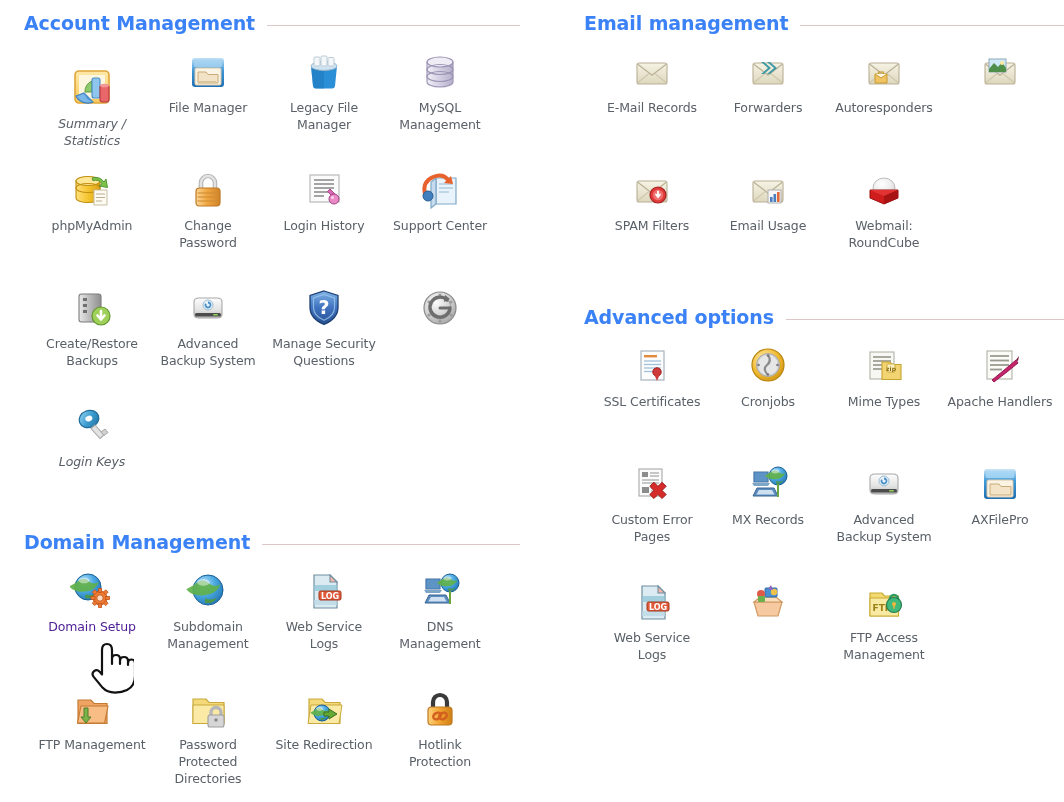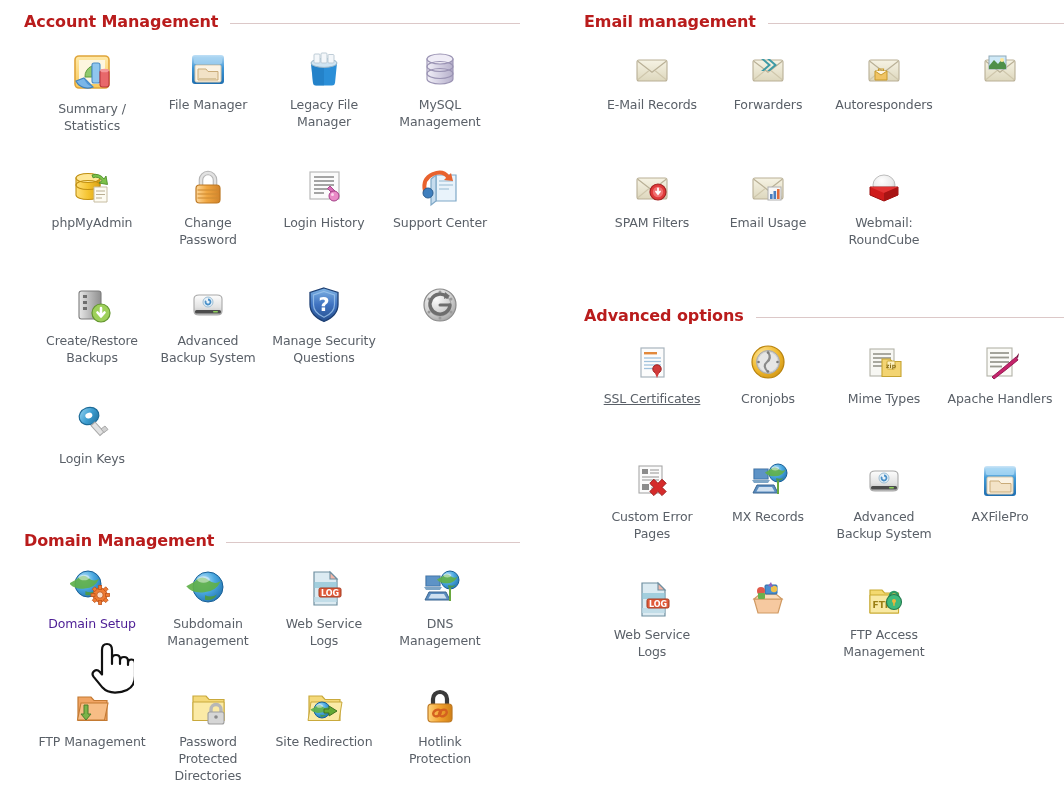--- a/index.html
+++ b/index.html
@@ -34,23 +34,23 @@
   .section { position: absolute; left: 0; width: 100%; }
 
   .section-head {
     display: flex;
     align-items: center;
     padding-left: 24px;
     box-sizing: border-box;
     width: 100%;
   }
   .section-head .title {
-    font-size: 16px;
+    font-size: 19px;
     font-weight: bold;
-    color: #b91c1c;
+    color: #3b82f6;
     white-space: nowrap;
     letter-spacing: -0.1px;
   }
   .section-head .rule {
     flex: 1 1 auto;
     height: 1px;
     background: #dcc8c8;
     margin-left: 12px;
     margin-top: 4px;
   }
@@ -102,21 +102,21 @@
 
 <div id="page">
 
   <div class="column left" id="col-left">
       <div class="section" style="top: 12px;">
         <div class="section-head">
           <span class="title">Account Management</span>
           <span class="rule"></span>
         </div>
         <div class="grid" style="margin-top: 14px; height: 444px;">
-          <a class="cell" href="#" style="left: 34px; top: 4px;">
+          <a class="cell" href="#" style="left: 34px; top: 16px; font-style: italic;">
             <span class="iconwrap">
               <svg width="44" height="44" viewBox="0 0 44 44" aria-hidden="true">
                 <defs>
                   <linearGradient id="sg1" x1="0" y1="0" x2="0" y2="1">
                     <stop offset="0" stop-color="#ffe9a8"></stop>
                     <stop offset="1" stop-color="#f7c95c"></stop>
                   </linearGradient>
                 </defs>
                 <rect x="5" y="5" width="34" height="32" rx="4" fill="url(#sg1)" stroke="#e0a53a" stroke-width="1.6"></rect>
                 <rect x="9" y="9" width="26" height="24" fill="#fdf6df"></rect>
@@ -347,21 +347,21 @@
                   <circle cx="22" cy="35" r="1.5"></circle>
                   <circle cx="11" cy="29" r="1.5"></circle>
                   <circle cx="11" cy="16" r="1.5"></circle>
                 </g>
                 <path d="M29 14 a10 10 0 1 0 3 8" fill="none" stroke="#6e6e6e" stroke-width="3.4" stroke-linecap="round"></path>
                 <path d="M22 22 h9" stroke="#6e6e6e" stroke-width="3" stroke-linecap="round"></path>
                 <path d="M27 9 l5 4 l-6 3z" fill="#6e6e6e"></path>
               </svg>
             </span>
           </a>
-          <a class="cell" href="#" style="left: 34px; top: 354px;">
+          <a class="cell" href="#" style="left: 34px; top: 354px; font-style: italic;">
             <span class="iconwrap">
               <svg width="44" height="44" viewBox="0 0 44 44" aria-hidden="true">
                 <defs>
                   <linearGradient id="ky1" x1="0" y1="0" x2="1" y2="1">
                     <stop offset="0" stop-color="#9ed8f4"></stop>
                     <stop offset="0.5" stop-color="#3d9ed1"></stop>
                     <stop offset="1" stop-color="#1f6e9b"></stop>
                   </linearGradient>
                 </defs>
                 <ellipse cx="19" cy="15" rx="10" ry="8.5" fill="url(#ky1)" stroke="#1d6b98" stroke-width="1.2" transform="rotate(-20 19 15)"></ellipse>
@@ -693,21 +693,21 @@
                 <g stroke="#9fc1dc" stroke-width="1.3">
                   <path d="M14 17 h17"></path>
                   <path d="M14 20.5 h17"></path>
                   <path d="M14 24 h17"></path>
                   <path d="M14 27.5 h11"></path>
                 </g>
                 <circle cx="27" cy="28" r="4.2" fill="#d03a3a" stroke="#9b1f1f" stroke-width="1"></circle>
                 <path d="M24.5 31 l2.5 6 l2.5 -6z" fill="#d03a3a"></path>
               </svg>
             </span>
-            <span class="label" style="white-space: pre-line; text-decoration: underline;">SSL Certificates</span>
+            <span class="label" style="white-space: pre-line;">SSL Certificates</span>
           </a>
           <a class="cell" href="#" style="left: 150px; top: 0px;">
             <span class="iconwrap">
               <svg width="44" height="44" viewBox="0 0 44 44" aria-hidden="true">
                 <defs>
                   <radialGradient id="cj1" cx="0.35" cy="0.3" r="0.85">
                     <stop offset="0" stop-color="#ffe9a0"></stop>
                     <stop offset="0.55" stop-color="#f0b92e"></stop>
                     <stop offset="1" stop-color="#c98d0f"></stop>
                   </radialGradient>

